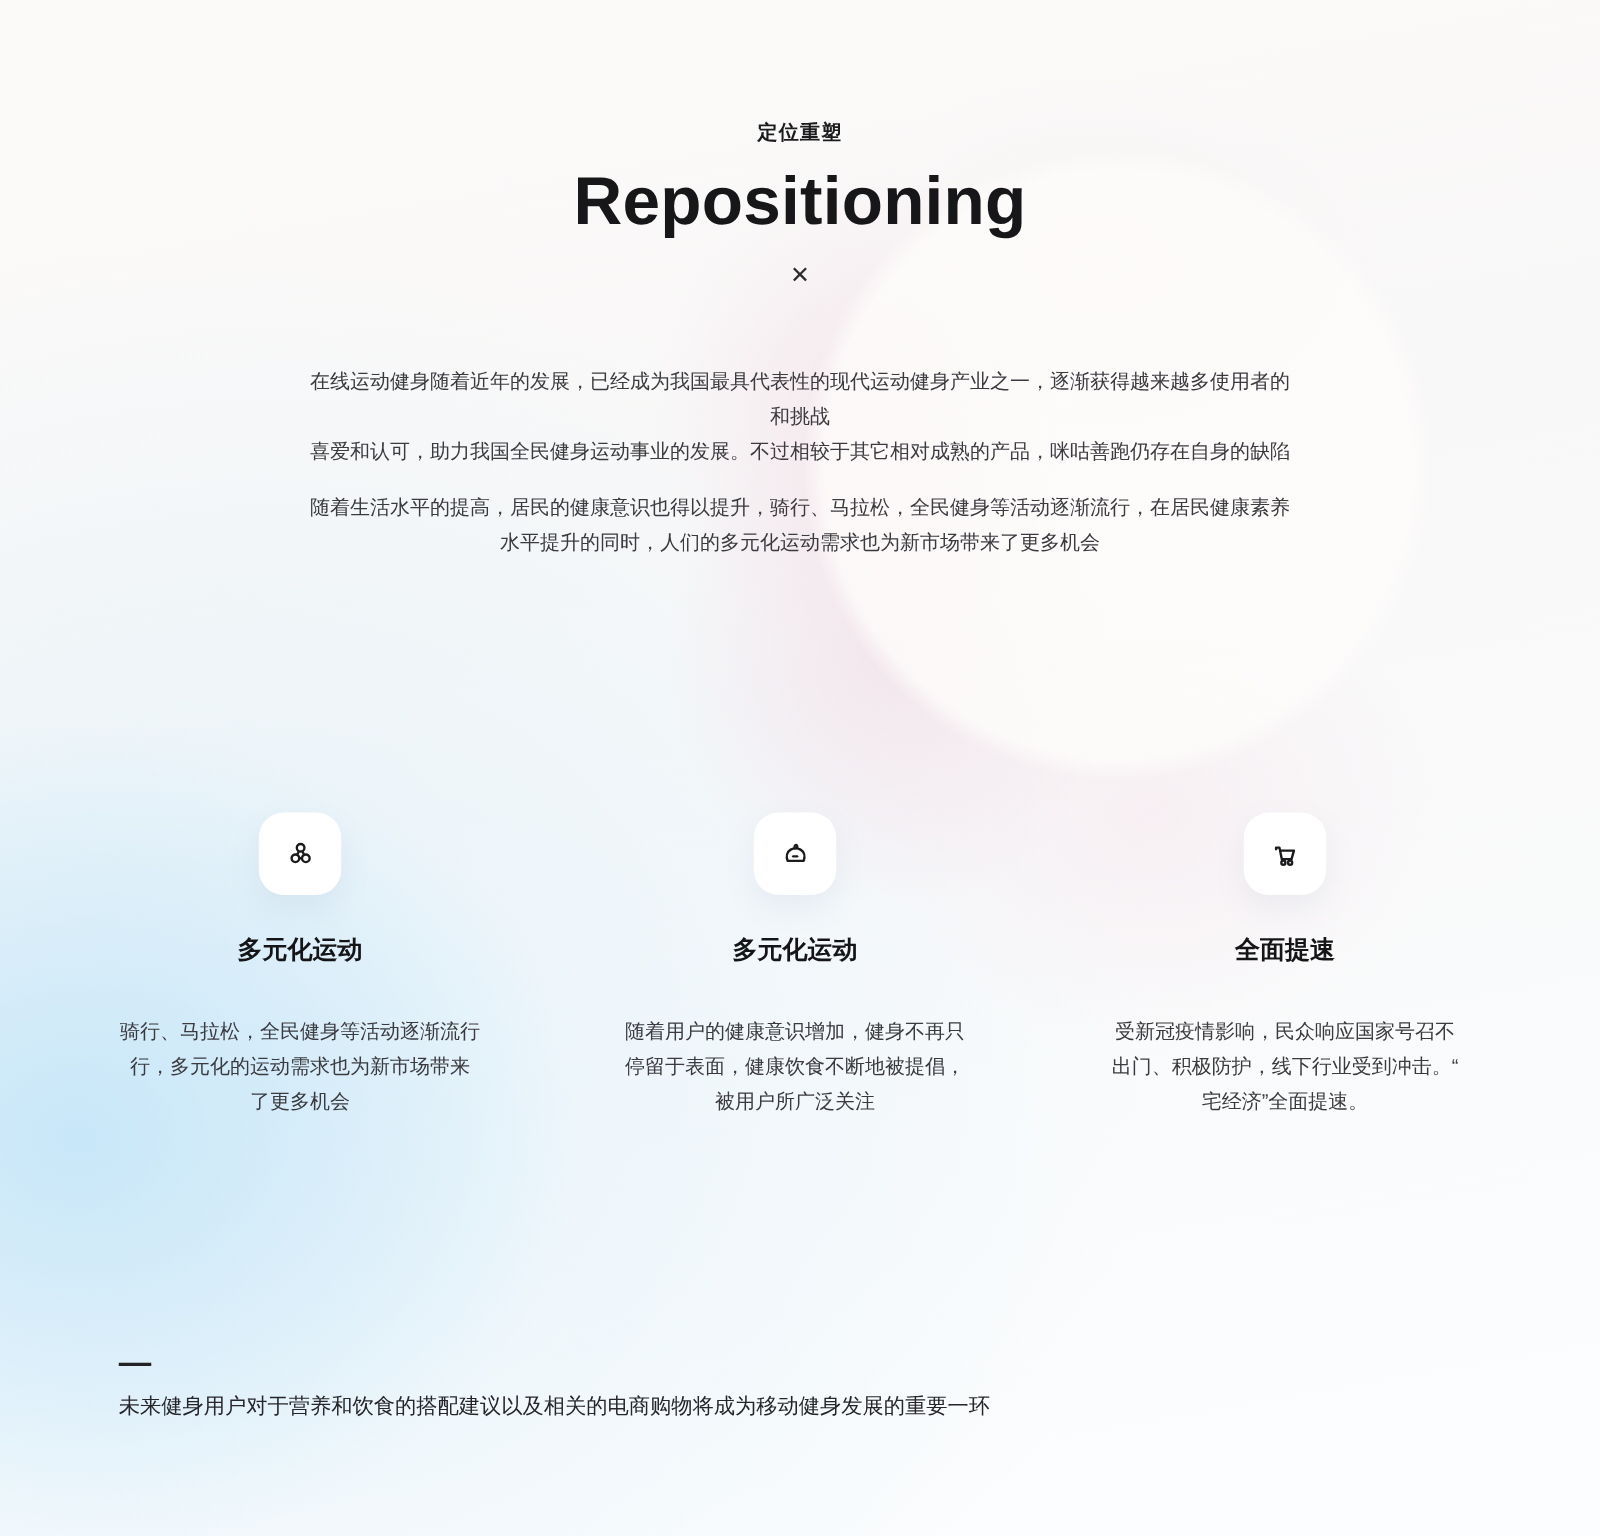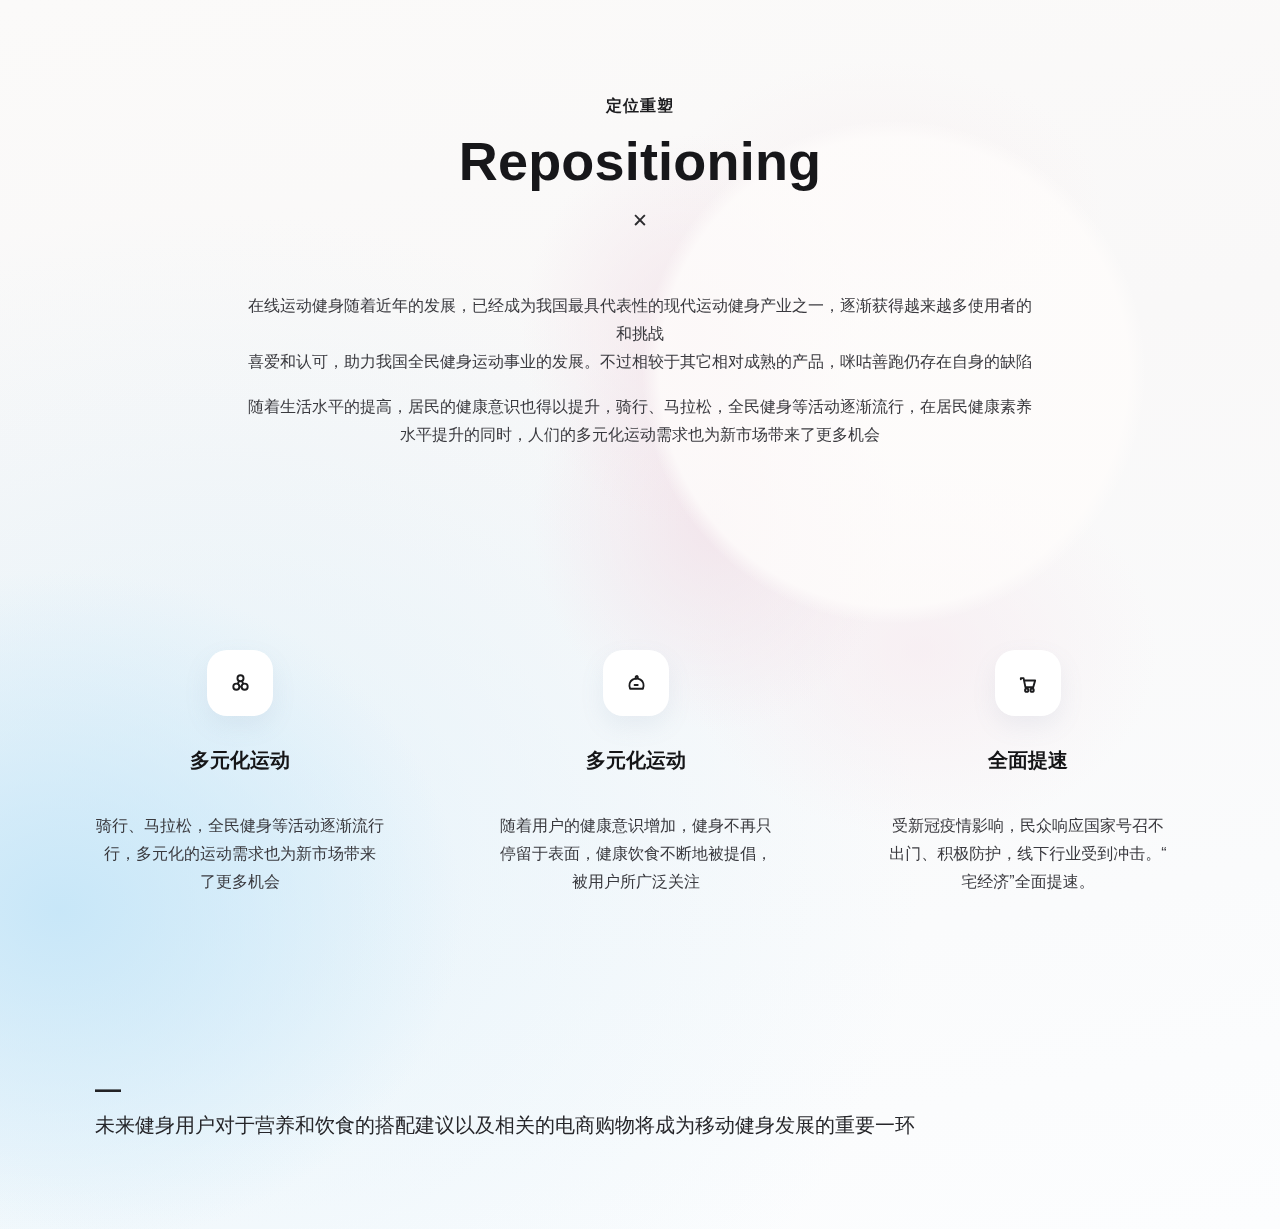--- a/index.html
+++ b/index.html
@@ -74,21 +74,21 @@
     margin: 39px 0 0; font-size: 16px; line-height: 28px; color: #3a3a3f;
   }
 
   .footer-dash {
     position: absolute; left: 95px; top: 1078px;
     font-size: 26px; font-weight: 700; line-height: 22px;
     letter-spacing: -1px; color: #222225;
   }
   .footer-note {
     position: absolute; left: 95px; top: 1112px; margin: 0;
-    font-size: 20px; line-height: 26px; color: #26262a;
+    font-size: 17px; line-height: 26px; color: #26262a;
   }
 </style>
 </head>
 <body>
 
 <div class="canvas">
 
   <div class="eyebrow">定位重塑</div>
   <h1 class="main-title">Repositioning</h1>
   <div class="divider">✕</div>

